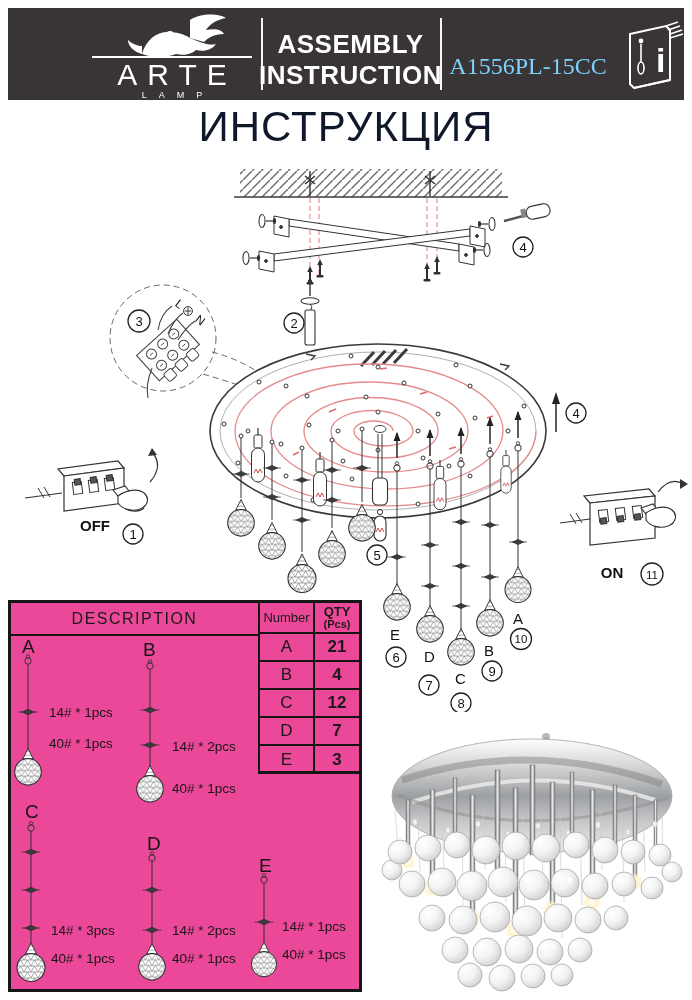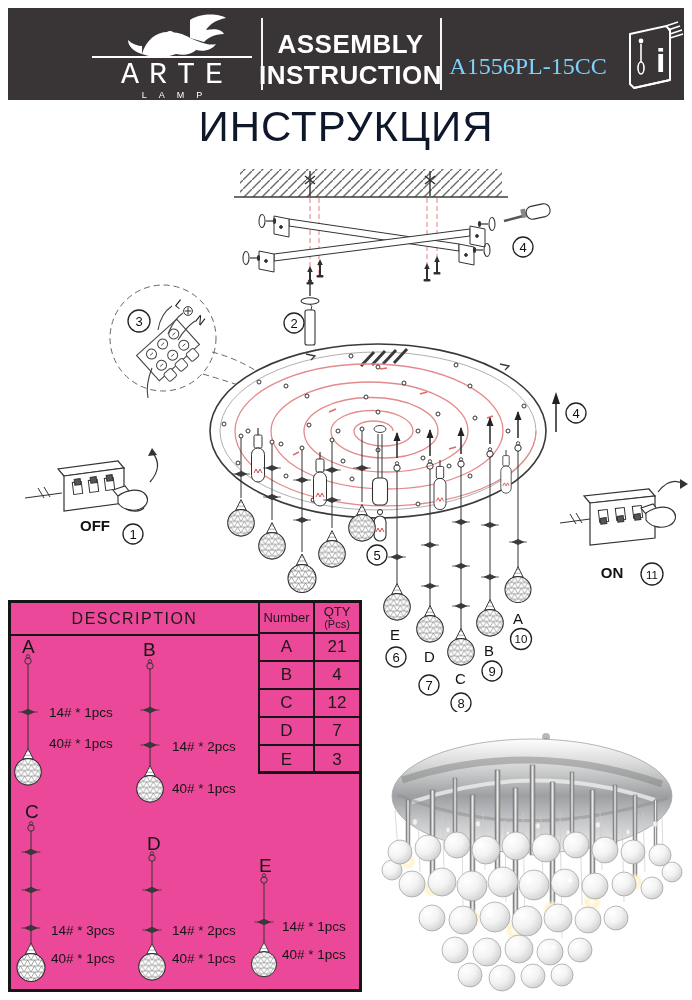--- a/index.html
+++ b/index.html
@@ -4,38 +4,38 @@
 <style>
   html,body{margin:0;padding:0;background:#fff;}
   #page{position:relative;width:692px;height:1000px;background:#fff;overflow:hidden;
         font-family:"Liberation Sans",sans-serif;color:#1c1819;}
   .abs{position:absolute;}
   
   #hdr{position:absolute;left:8px;top:8px;width:676px;height:92px;background:#393435;}
   .hdiv{position:absolute;top:10px;bottom:10px;width:2px;background:#f5f5f5;}
   #brand{position:absolute;left:78px;top:4px;width:172px;height:86px;color:#fff;text-align:center;}
   #brand .rule{position:absolute;left:6px;right:6px;top:44px;height:2px;background:#fff;}
-  #brand .arte{position:absolute;left:0;right:0;top:46px;font-family:Liberation Mono, monospace;
+  #brand .arte{position:absolute;left:0;right:0;top:46px;font-family:Liberation Sans, sans-serif;
        font-size:30px;letter-spacing:10px;text-indent:10px;}
   #brand .lamp{position:absolute;left:0;right:0;top:78px;font-size:9px;letter-spacing:12px;text-indent:12px;}
   #ai{position:absolute;left:253px;top:0;width:179px;height:104px;display:flex;flex-direction:column;
       justify-content:center;align-items:center;color:#fff;font-weight:bold;font-size:26px;line-height:31px;letter-spacing:.5px;}
   #model{position:absolute;left:434px;top:0;width:172px;height:116px;display:flex;align-items:center;justify-content:center;
       color:#7dd3fc;font-family:"Liberation Serif",serif;font-size:24px;}
   #title{position:absolute;left:0;top:103px;width:692px;text-align:center;font-size:42px;font-weight:normal;letter-spacing:1px;color:#0f172a;}
   
   #ptable{position:absolute;left:8px;top:600px;width:354px;height:392px;border:3px solid #151515;box-sizing:border-box;background:#ec4899;}
   #desc-hdr{position:absolute;left:0;top:0;width:247px;height:31px;border-bottom:2px solid #151515;
       display:flex;align-items:center;justify-content:center;font-size:16px;letter-spacing:1.5px;}
   #subtable{position:absolute;left:247px;top:0;width:101px;height:171px;border-left:2px solid #151515;border-bottom:3px solid #151515;box-sizing:border-box;}
   .strow{display:flex;width:100%;height:28px;border-bottom:2px solid #151515;box-sizing:border-box;}
   .strow:last-child{border-bottom:none;}
   .strow.hd{height:31px;}
   .c1{width:55px;border-right:2px solid #151515;box-sizing:border-box;display:flex;align-items:center;justify-content:center;font-size:17px;}
-  .c2{flex:1;display:flex;align-items:center;justify-content:center;font-size:17px;}
+  .c2{flex:1;display:flex;align-items:center;justify-content:center;font-size:17px;font-weight:bold;}
   .strow.hd .c1{font-size:13px;}
   .qtyhd{display:flex;flex-direction:column;align-items:center;justify-content:center;line-height:13px;}
   .qtyhd .l1{font-size:13px;} .qtyhd .l2{font-size:11px;}
   .plabel{position:absolute;font-size:19px;color:#151515;}
   .pspec{position:absolute;font-size:13.5px;color:#151515;white-space:nowrap;}
   svg text{font-family:"Liberation Sans",sans-serif;}
 </style>
 </head>
 <body>
 

